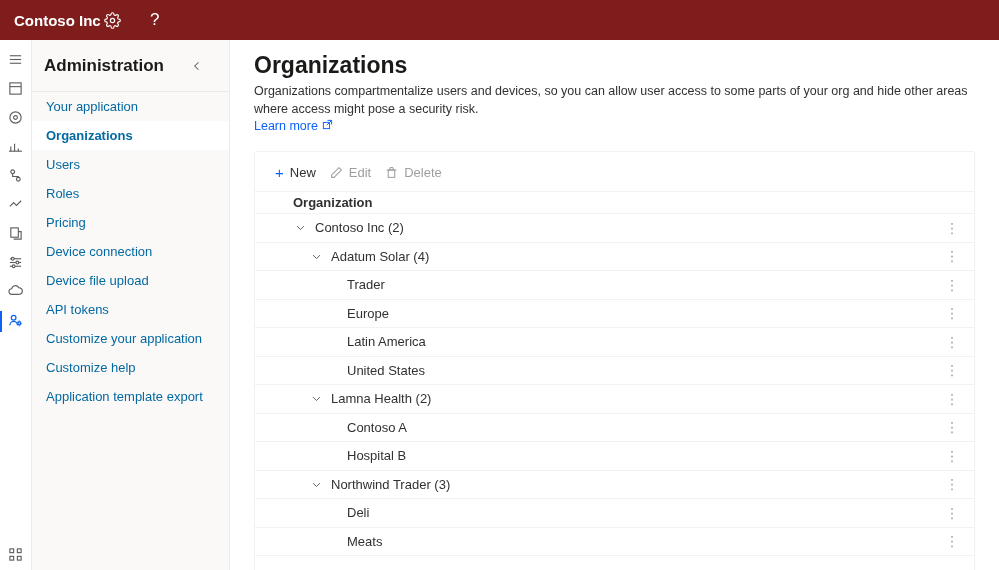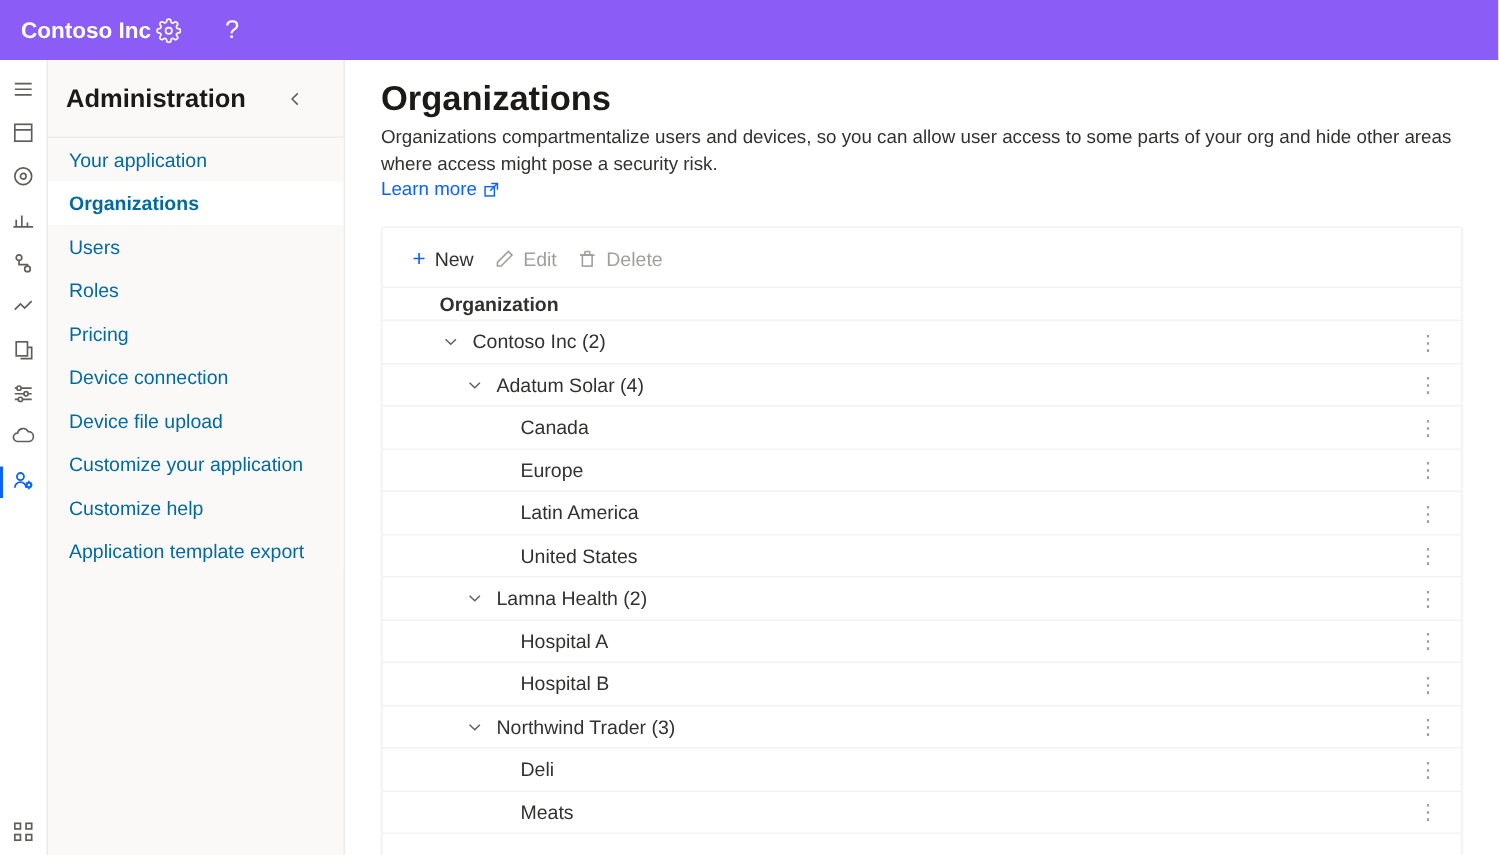--- a/index.html
+++ b/index.html
@@ -12,21 +12,21 @@
       font-size: 13px;
       color: #323130;
       background: #fff;
       width: 999px;
       height: 570px;
       overflow: hidden;
     }
     
     .top-header {
       height: 40px;
-      background: #8b5cf6;
+      background: #7f1d1d;
       display: flex;
       align-items: center;
       color: #fff;
       padding: 0 12px 0 14px;
     }
     .app-title {
       font-size: 15px;
       font-weight: 600;
       flex: 0 0 auto;
     }
@@ -175,21 +175,21 @@
     .page-desc {
       font-size: 12.5px;
       color: #323130;
       line-height: 1.4;
     }
     .learn-more {
       color: #0b63f8;
       text-decoration: none;
       font-size: 12.5px;
       display: inline-flex;
-      align-items: center;
+      align-items: flex-start;
       gap: 4px;
     }
     
     .card {
       margin-top: 18px;
       border: 1px solid #f2f2f2;
       border-radius: 2px;
       box-shadow: 0 1px 2px rgba(0,0,0,0.04);
       padding: 10px 0 0 0;
     }
@@ -358,20 +358,21 @@
       </div>
     </div>
     <div class="sidebar-nav" id="sidebar-nav">
         <div class="nav-item">Your application</div>
         <div class="nav-item selected">Organizations</div>
         <div class="nav-item">Users</div>
         <div class="nav-item">Roles</div>
         <div class="nav-item">Pricing</div>
         <div class="nav-item">Device connection</div>
         <div class="nav-item">Device file upload</div>
+        <div class="nav-item">API tokens</div>
         <div class="nav-item">Customize your application</div>
         <div class="nav-item">Customize help</div>
         <div class="nav-item">Application template export</div>
       </div>
   </div>
 
   <div class="content">
     <div class="page-title">Organizations</div>
     <div>
       <span class="page-desc">Organizations compartmentalize users and devices, so you can allow user access to some parts of your org and hide other areas where access might pose a security risk.</span><br>
@@ -424,21 +425,21 @@
           <div class="tree-row" style="padding-left: 54px;">
             <span class="chev">
               <svg width="11" height="11" viewBox="0 0 16 16" fill="none" stroke="#605e5c" stroke-width="1.4">
                 <polyline points="3,6 8,11 13,6"></polyline>
               </svg>
             </span>
             <span class="row-label">Adatum Solar (4)</span>
             <span class="more-btn"><span>⋮</span></span>
           </div>
           <div class="tree-row" style="padding-left: 92px;">
-            <span class="row-label">Canada</span>
+            <span class="row-label">Trader</span>
             <span class="more-btn"><span>⋮</span></span>
           </div>
           <div class="tree-row" style="padding-left: 92px;">
             <span class="row-label">Europe</span>
             <span class="more-btn"><span>⋮</span></span>
           </div>
           <div class="tree-row" style="padding-left: 92px;">
             <span class="row-label">Latin America</span>
             <span class="more-btn"><span>⋮</span></span>
           </div>
@@ -449,21 +450,21 @@
           <div class="tree-row" style="padding-left: 54px;">
             <span class="chev">
               <svg width="11" height="11" viewBox="0 0 16 16" fill="none" stroke="#605e5c" stroke-width="1.4">
                 <polyline points="3,6 8,11 13,6"></polyline>
               </svg>
             </span>
             <span class="row-label">Lamna Health (2)</span>
             <span class="more-btn"><span>⋮</span></span>
           </div>
           <div class="tree-row" style="padding-left: 92px;">
-            <span class="row-label">Hospital A</span>
+            <span class="row-label">Contoso A</span>
             <span class="more-btn"><span>⋮</span></span>
           </div>
           <div class="tree-row" style="padding-left: 92px;">
             <span class="row-label">Hospital B</span>
             <span class="more-btn"><span>⋮</span></span>
           </div>
           <div class="tree-row" style="padding-left: 54px;">
             <span class="chev">
               <svg width="11" height="11" viewBox="0 0 16 16" fill="none" stroke="#605e5c" stroke-width="1.4">
                 <polyline points="3,6 8,11 13,6"></polyline>

